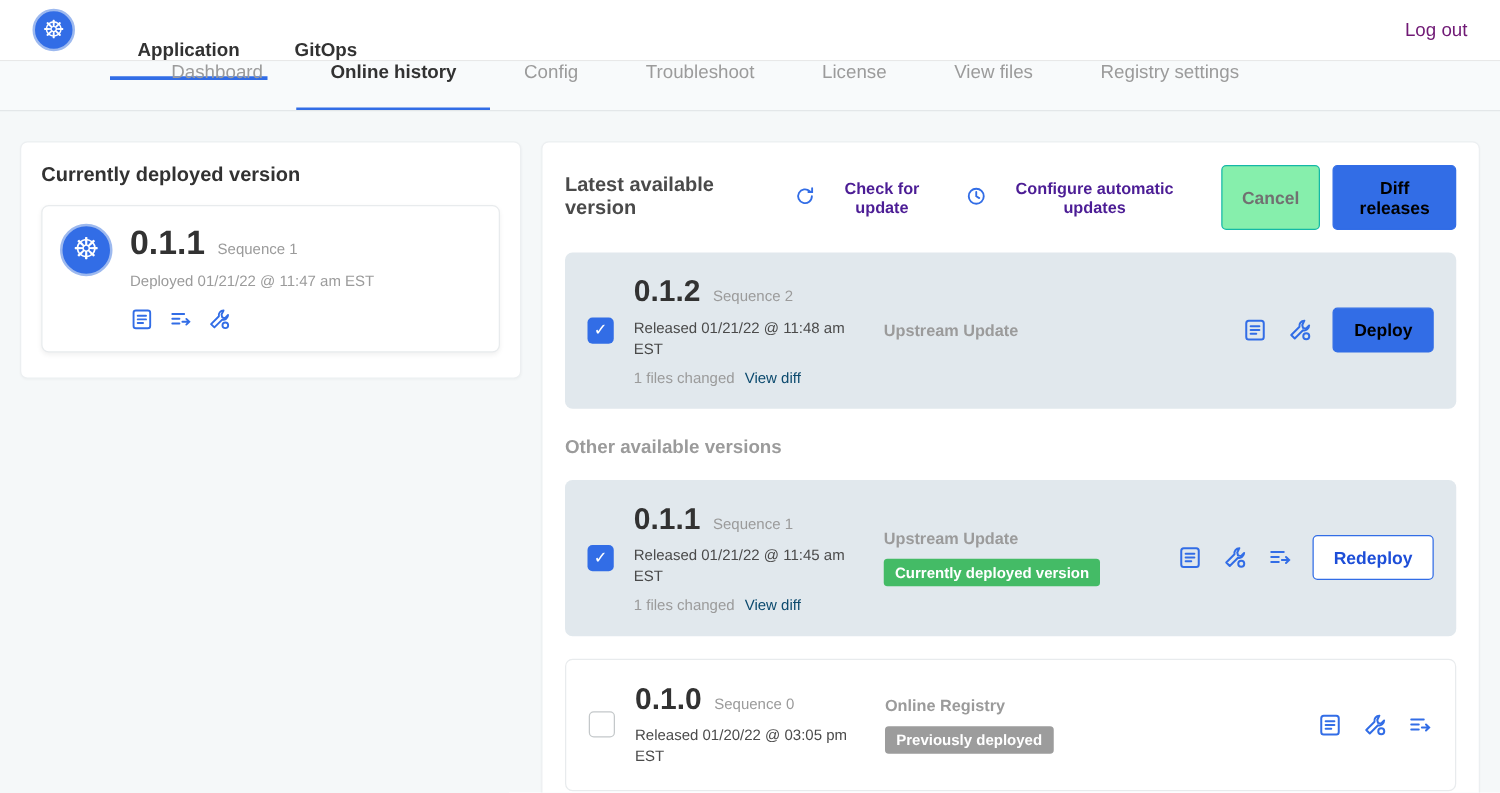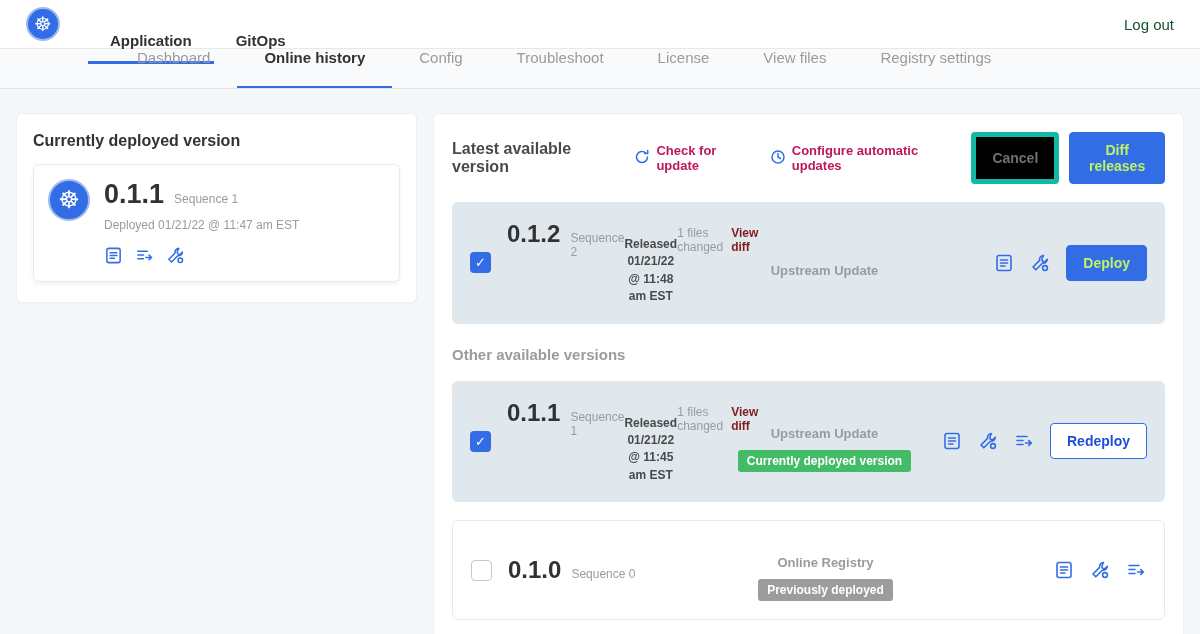--- a/index.html
+++ b/index.html
@@ -43,21 +43,21 @@
   .add-app-btn {
     background: #fff;
     border: 1px solid #326de6;
     color: #326de6;
     font-weight: 700; font-size: 14px;
     padding: 8px 18px;
     border-radius: 18px;
     cursor: pointer;
     font-family: inherit;
   }
-  .logout { font-size: 15px; color: #14532d; cursor: pointer; }
+  .logout { font-size: 15px; color: #701a75; cursor: pointer; }
 
   
   .subnav {
     height: 40px;
     background: #f8fafb;
     border-bottom: 1px solid #e3e7e9;
     display: flex;
     padding-left: 110px;
   }
   .sub-tab {
@@ -115,33 +115,34 @@
     background: #fff;
     border: 1px solid #eceff1;
     border-radius: 6px;
     padding: 18px;
     box-shadow: 0 1px 2px rgba(0,0,0,0.03);
   }
   .right-header { display: flex; align-items: center; gap: 20px; }
   .right-title { font-size: 16px; font-weight: 700; color: #4a4a4a; }
   .link-action {
     display: inline-flex; align-items: center; gap: 6px;
-    color: #be185d; font-size: 13px; font-weight: 600;
-    cursor: pointer;
+    color: #4c1d95; font-size: 13px; font-weight: 600;
+    cursor: pointer;
+    text-align: center;
   }
   .header-btns { margin-left: auto; display: flex; gap: 10px; }
   .btn {
     font-family: inherit;
     font-size: 14px; font-weight: 700;
     border-radius: 4px;
     padding: 9px 16px;
     cursor: pointer;
   }
-  .btn-outline-gray { background: #000000; color: #717171; border: 5px solid #14b8a6; }
-  .btn-primary { background: #326de6; color: #bef264; border: 1px solid #326de6; }
+  .btn-outline-gray { background: #86efac; color: #717171; border: 1px solid #14b8a6; }
+  .btn-primary { background: #326de6; color: #000000; border: 1px solid #326de6; }
   .btn-outline-blue { background: #fff; color: #1d4ed8; border: 1px solid #326de6; }
 
   
   .version-row {
     margin-top: 18px;
     border-radius: 6px;
     padding: 18px 18px;
     display: flex;
     align-items: center;
   }
@@ -153,28 +154,28 @@
     border-radius: 4px;
     background: #326de6;
     color: #fff;
     display: flex; align-items: center; justify-content: center;
     font-size: 13px; font-weight: 700;
     margin-right: 16px;
     cursor: pointer;
   }
   .checkbox.unchecked { background: #fff; border: 1px solid #c4c8ca; color: transparent; }
 
-  .ver-block { width: 200px; display: flex; flex-direction: row; }
+  .ver-block { width: 200px; display: flex; flex-direction: column; }
   .ver-line { display: flex; align-items: baseline; gap: 10px; }
   .ver-number { font-size: 24px; font-weight: 700; color: #323232; }
-  .released { margin-top: 16px; font-size: 12px; font-weight: 700; color: #4a4a4a; max-width: 180px; line-height: 1.45; text-align: center; }
+  .released { margin-top: 6px; font-size: 12px; font-weight: 400; color: #4a4a4a; max-width: 180px; line-height: 1.45; }
   .files-line { margin-top: 6px; font-size: 12px; color: #9b9b9b; display: flex; gap: 8px; }
-  .view-diff { color: #7f1d1d; font-weight: 700; cursor: pointer; }
-
-  .mid-block { width: 235px; display: flex; flex-direction: column; align-items: center; gap: 9px; margin-top: 16px; }
+  .view-diff { color: #0c4a6e; font-weight: 400; cursor: pointer; }
+
+  .mid-block { width: 235px; display: flex; flex-direction: column; align-items: flex-start; gap: 9px; }
   .source { font-size: 13px; font-weight: 700; color: #9b9b9b; }
   .badge {
     font-size: 12px; font-weight: 700; color: #fff;
     padding: 4px 9px; border-radius: 3px;
     white-space: nowrap;
   }
   .badge.green { background: #44bb66; }
   .badge.gray { background: #9c9c9c; }
 
   .actions { margin-left: auto; display: flex; align-items: center; gap: 16px; }
@@ -370,20 +371,21 @@
       </div>
     </div>
 
     <div class="version-row plain">
       <div class="checkbox unchecked"></div>
       <div class="ver-block">
         <div class="ver-line">
           <span class="ver-number">0.1.0</span>
           <span class="seq">Sequence 0</span>
         </div>
+        <div class="released">Released 01/20/22 @ 03:05 pm EST</div>
       </div>
       <div class="mid-block">
         <span class="source">Online Registry</span>
         <span class="badge gray">Previously deployed</span>
       </div>
       <div class="actions">
         <span class="icon-btn">
           <svg width="20" height="20" viewBox="0 0 20 20" fill="none" stroke="#326de6" stroke-width="1.6">
               <rect x="3" y="2.5" width="14" height="15" rx="2"></rect>
               <path d="M6.5 7h7M6.5 10h7M6.5 13h4.5" stroke-linecap="round"></path>

